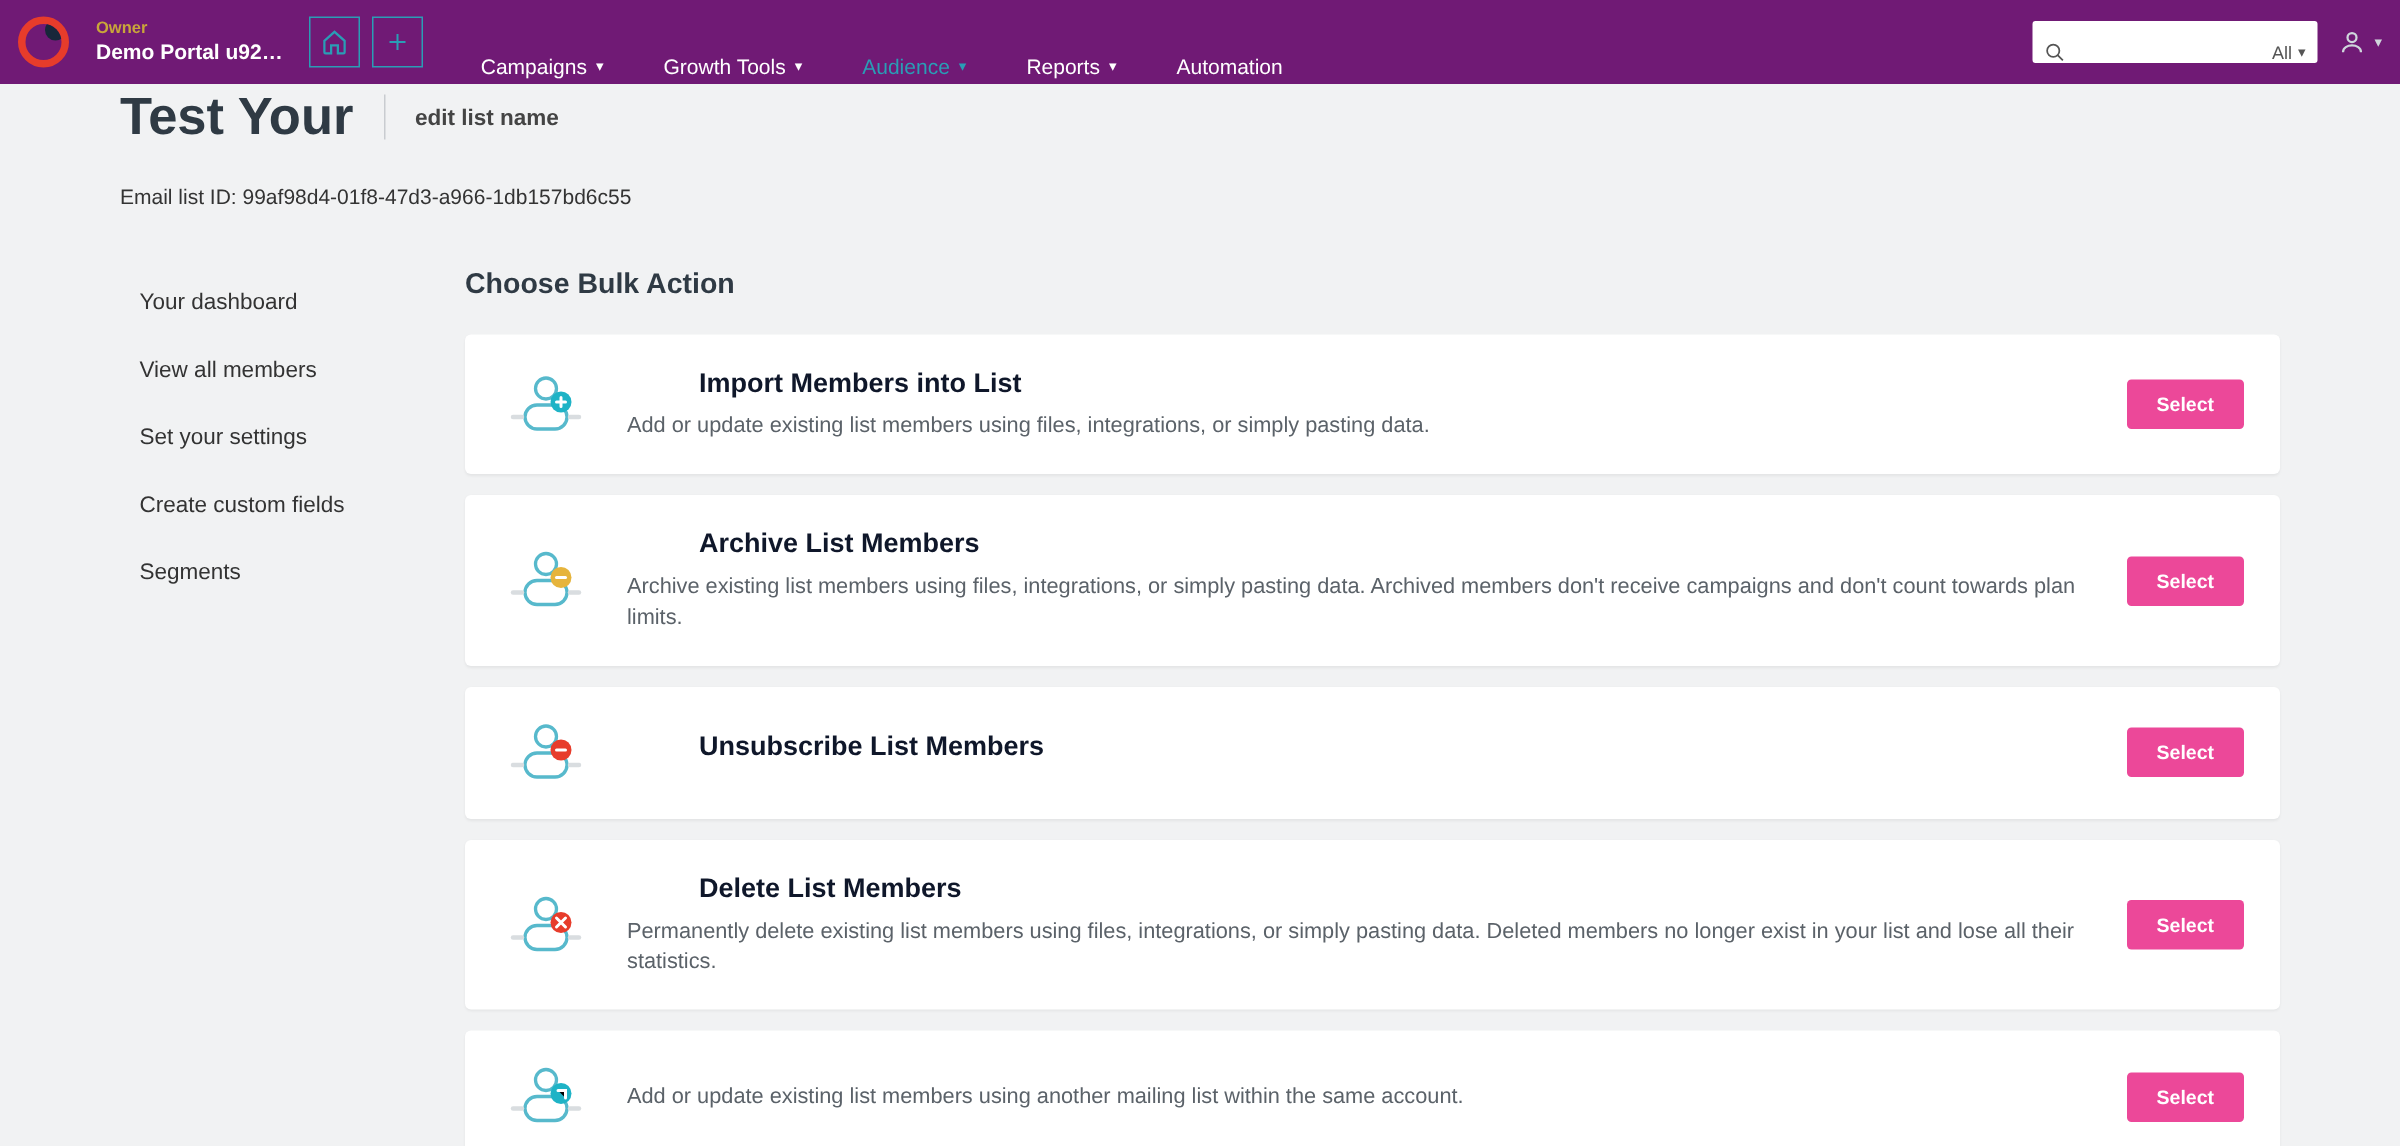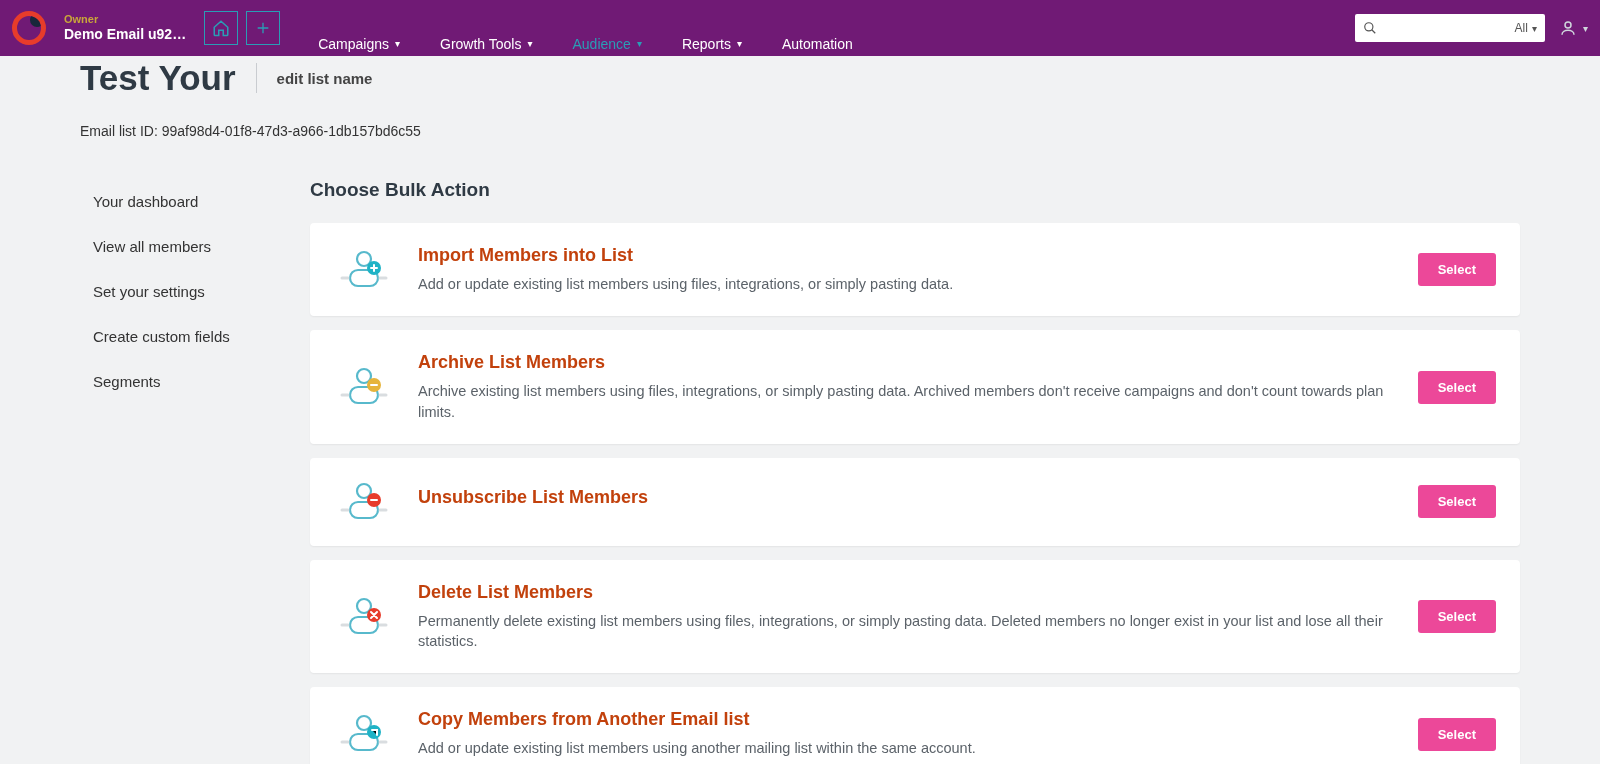--- a/index.html
+++ b/index.html
@@ -53,21 +53,21 @@
     margin-left:30px;
     font-size:14px;
     font-weight:500;
   }
   .nav-item { color:#fff; display:flex; align-items:center; gap:6px; cursor:pointer;margin-top:31px;}
   .nav-item.active { color:#2a9db5;}
   .chev { font-size:10px;}
   .spacer { flex:1;}
   .search-box {
     background:#fff; height:28px; width:190px;
-    display:flex; align-items:center; padding:0 8px;
+    display:flex; align-items:flex-end; padding:0 8px;
     color:#555; font-size:12px;
     border-radius:2px;
     justify-content:space-between;
   }
   .search-left{display:flex;align-items:center;gap:6px;}
   .search-right{display:flex;align-items:center;gap:4px;color:#555;}
   .user-menu{margin-left:14px;display:flex;align-items:center;gap:6px;color:#cfd6dc;cursor:pointer;}
   .page-head {
     padding: 2px 80px 0 80px;
     display:flex; align-items:center; gap:20px;
@@ -107,41 +107,41 @@
     display:flex;
     align-items:center;
     padding:22px 24px;
     margin-bottom:14px;
   }
   .card-icon{
     width:60px; flex-shrink:0; margin-right:24px;
     display:flex; justify-content:center;
   }
   .card-body{flex:1;}
-  .card-title{font-size:18px; font-weight:700; color:#c2410c; margin-bottom:8px;}
+  .card-title{font-size:18px; font-weight:700; color:#0f172a; margin-bottom:8px;margin-left:48px;}
   .card-desc{font-size:14.5px; color:#5b6269; line-height:1.4;}
   .select-btn{
     background:#ec4899;
     color:#fff;
     border:none;
     padding:9px 20px;
     font-size:13px; font-weight:600;
     border-radius:3px;
     cursor:pointer;
   }
   svg{display:block;}
 </style>
 </head>
 <body>
 
 <div class="topbar">
   <div class="logo"></div>
   <div class="owner-block">
     <div class="owner-label">Owner</div>
-    <div class="owner-name">Demo Email u92…</div>
+    <div class="owner-name">Demo Portal u92…</div>
   </div>
   <div class="icon-btn">
     <svg width="18" height="18" viewBox="0 0 24 24" fill="none" stroke="#2a9db5" stroke-width="2">
         <path d="M3 11l9-8 9 8v10a1 1 0 0 1-1 1h-5v-7h-6v7H4a1 1 0 0 1-1-1z"></path>
       </svg>
   </div>
   <div class="icon-btn">
     <svg width="16" height="16" viewBox="0 0 24 24" fill="none" stroke="#2a9db5" stroke-width="2">
         <path d="M12 4v16M4 12h16"></path>
       </svg>
@@ -310,20 +310,19 @@
       <line x1="4" y1="30" x2="10" y2="30"></line>
       <line x1="42" y1="30" x2="48" y2="30"></line>
     </g>
     <circle cx="36" cy="20" r="7" fill="#1fb3c6"></circle>
     <g stroke="#fff" stroke-width="2" stroke-linecap="round" transform="translate(24,8)">
       <path d="M10 10h5v5"></path>
     </g>
   </svg>
           </div>
     <div class="card-body">
-      <div class="card-title">Copy Members from Another Email list</div>
       <div class="card-desc">Add or update existing list members using another mailing list within the same account.</div>
     </div>
     <button class="select-btn">Select</button>
         </div>
       </div>
   </div>
 </div>
 
 </body></html>

